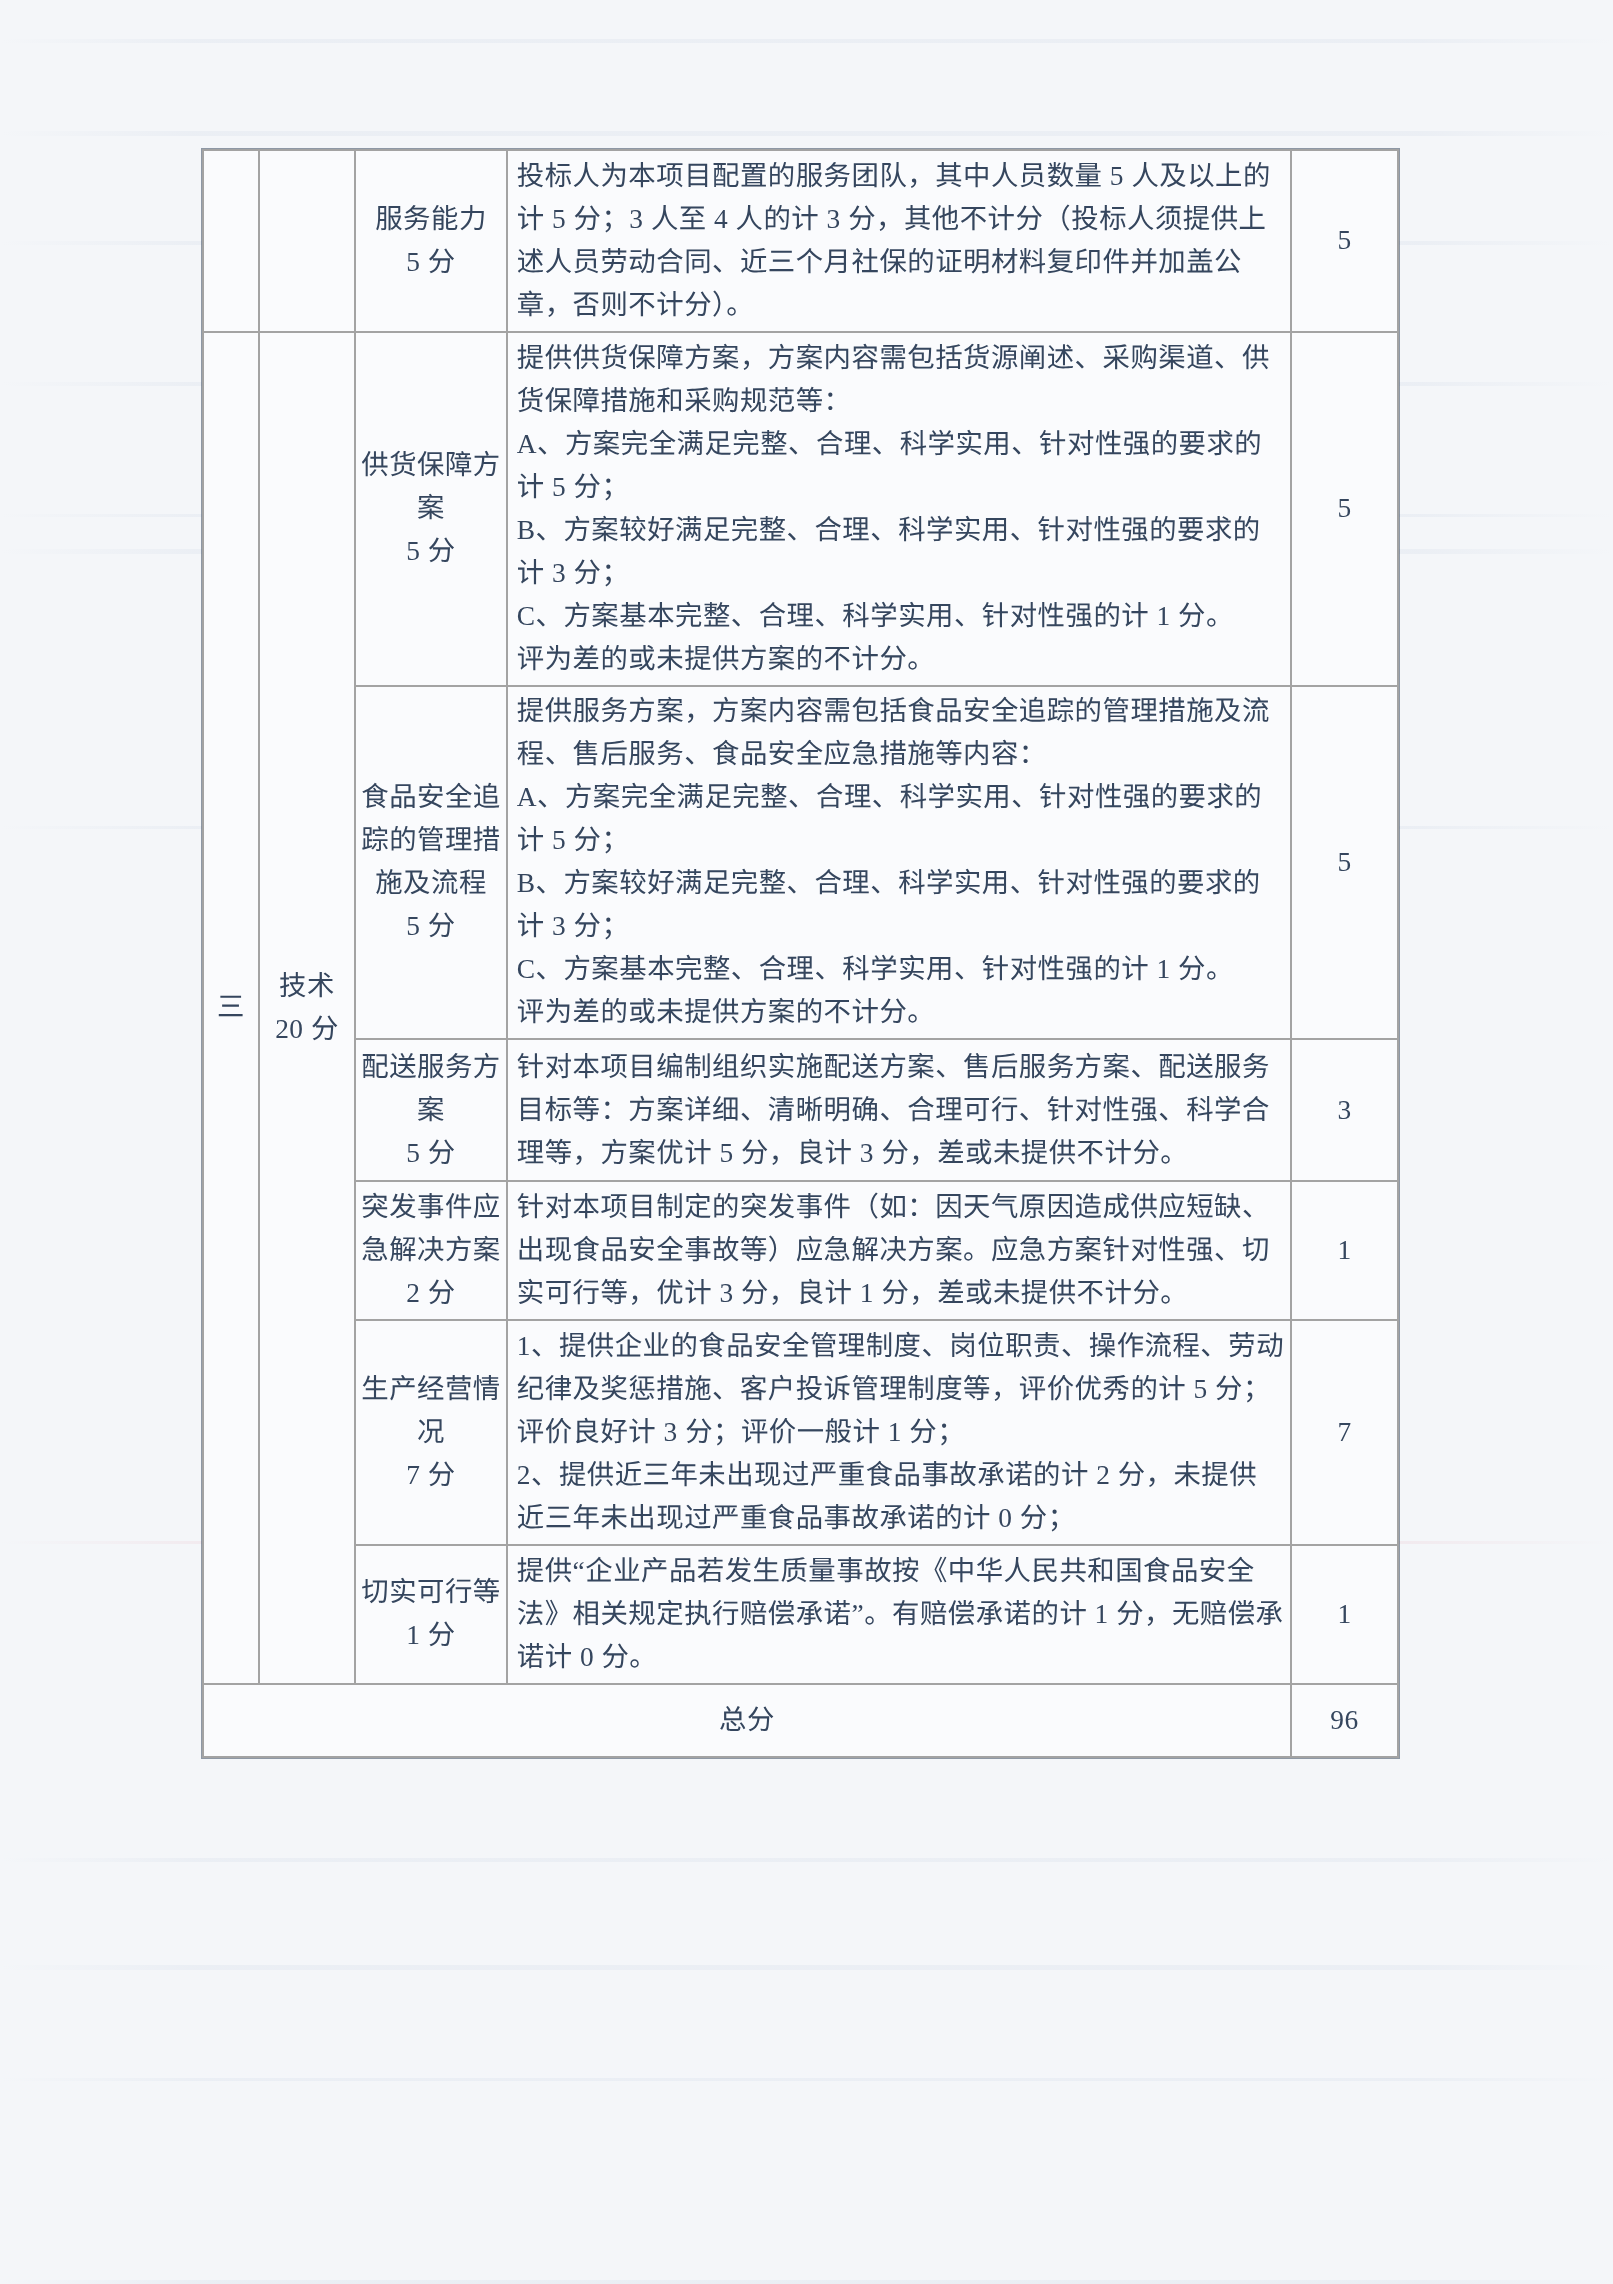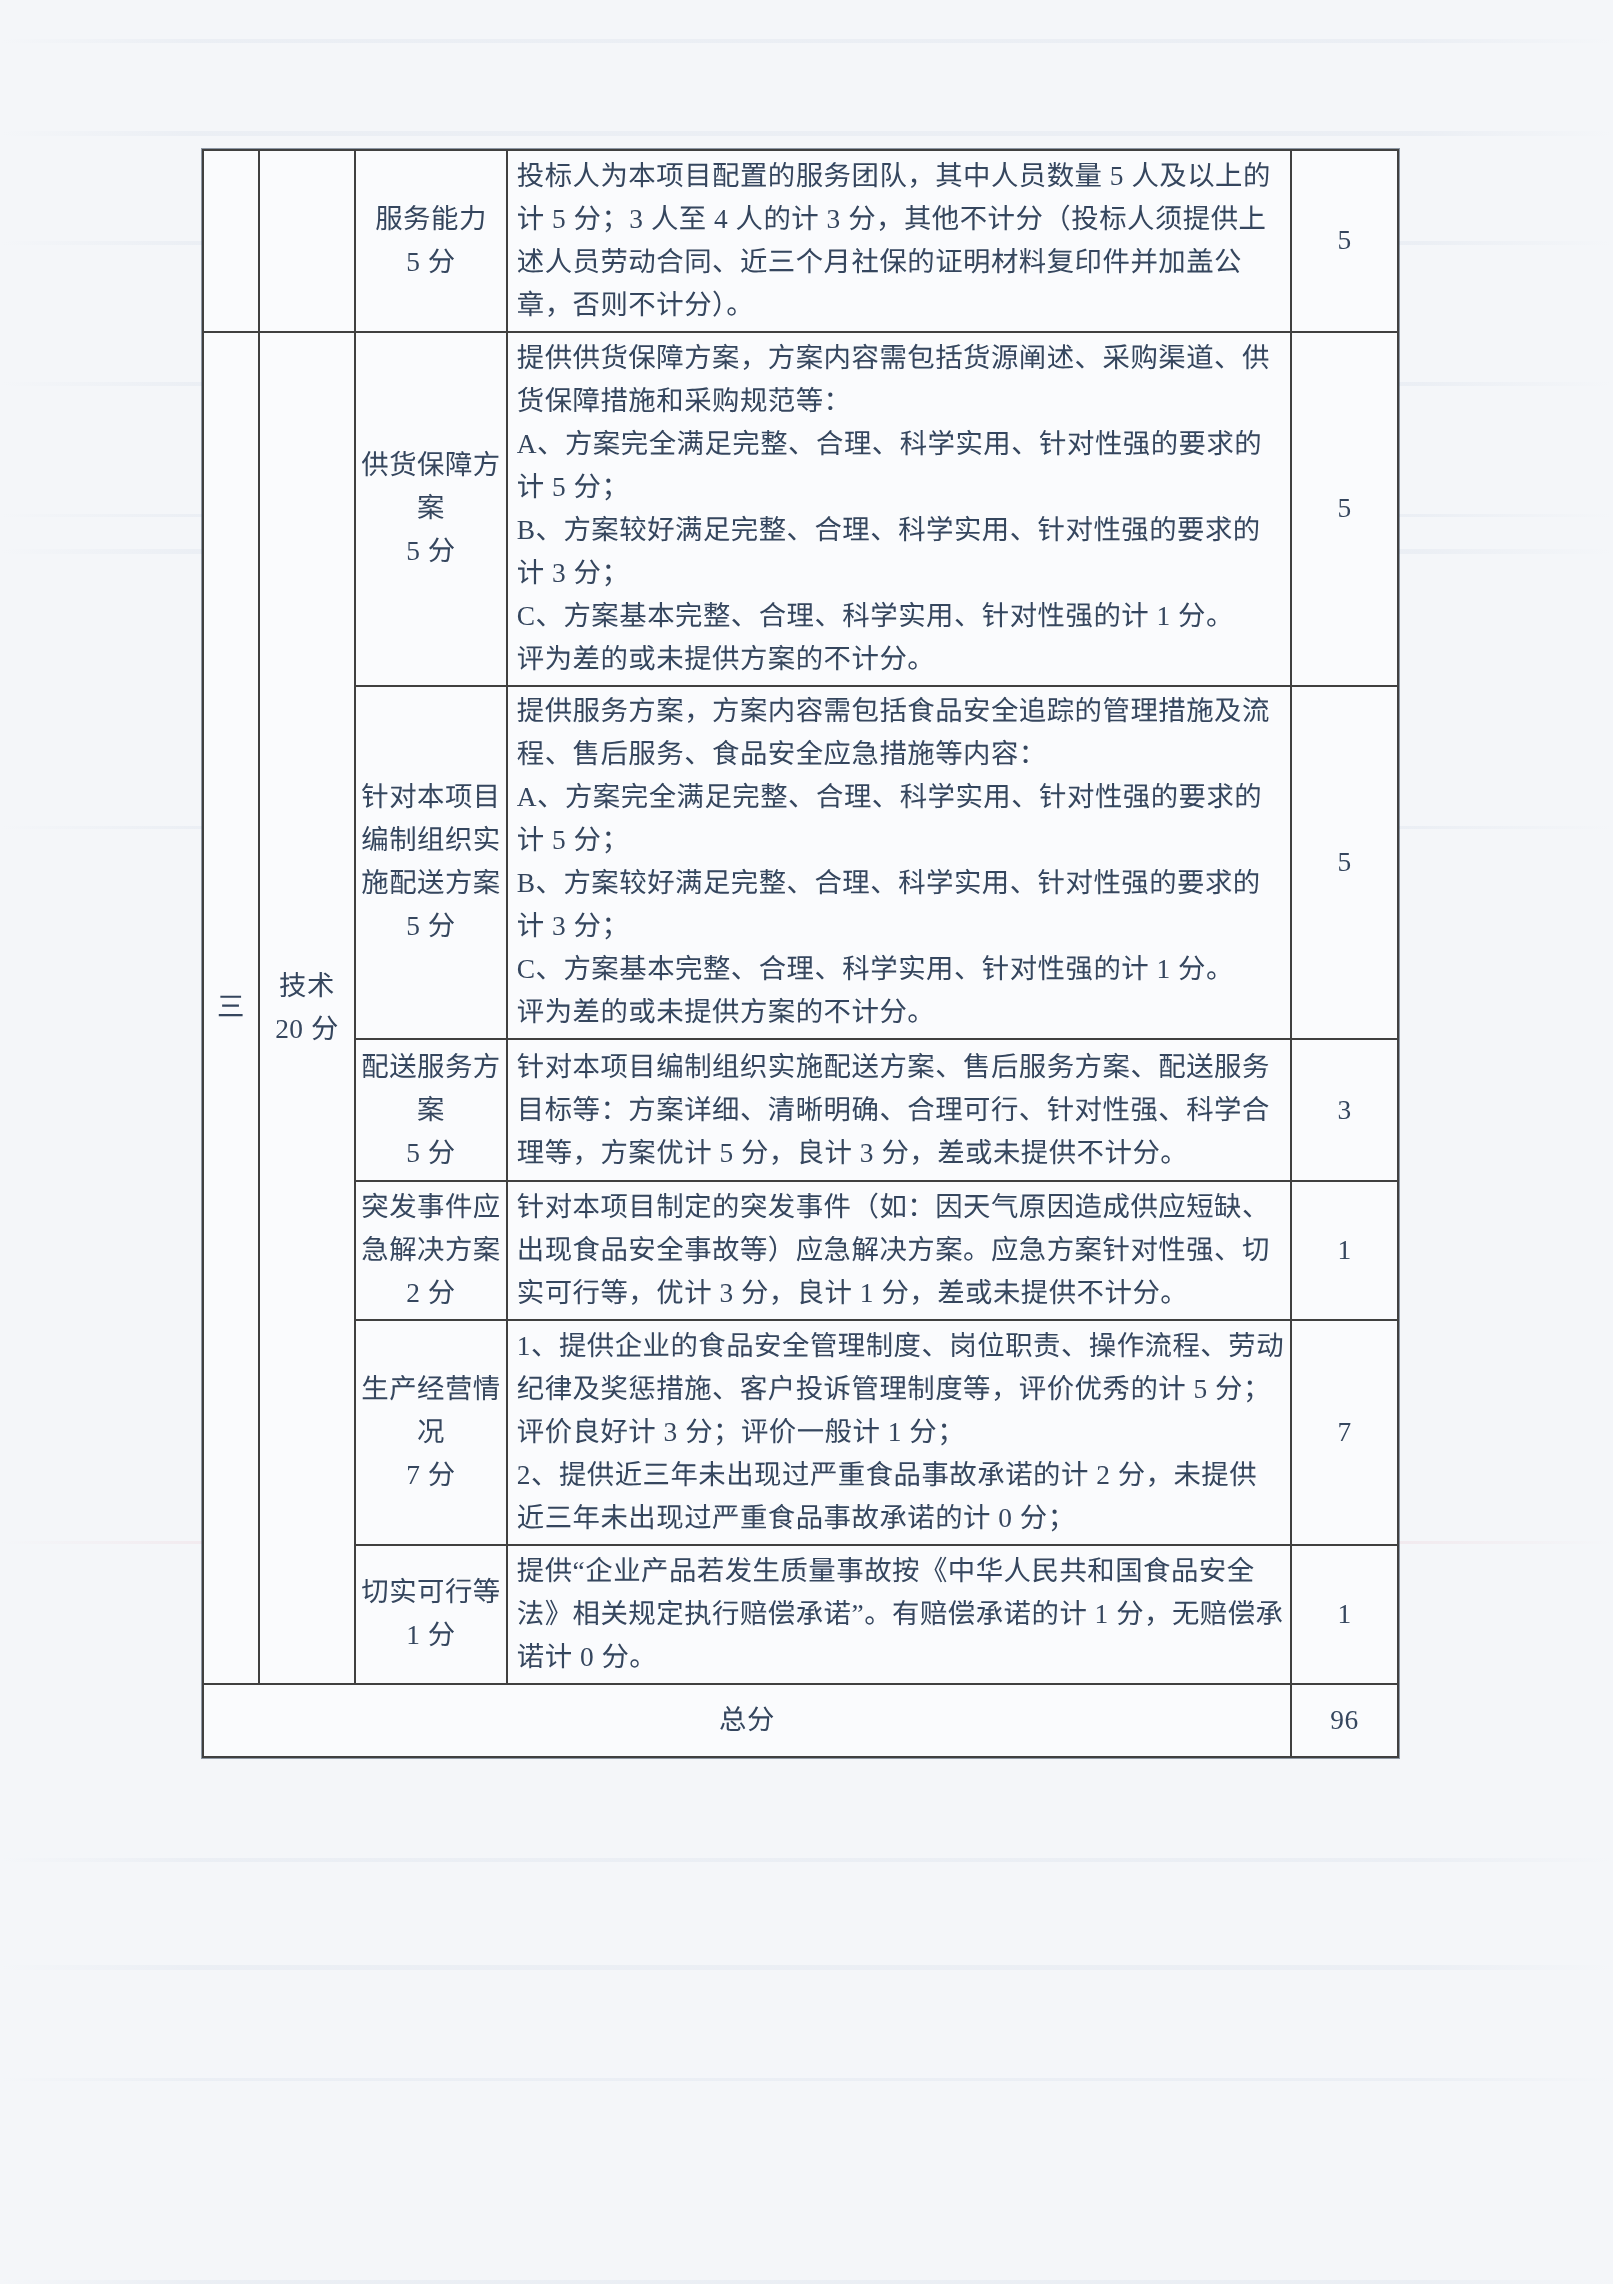--- a/index.html
+++ b/index.html
@@ -31,21 +31,21 @@
   .scan-table {
     position: absolute;
     left: 202px;
     top: 149px;
     border-collapse: collapse;
     table-layout: fixed;
     background: #fafbfd;
     box-shadow: 0 0 0 1px rgba(58,74,96,.55);
   }
   .scan-table td {
-    border: 2px solid #404040;
+    border: 2px solid #a3a3a3;
     vertical-align: middle;
     overflow: hidden;
     font-size: 27.4px;
     line-height: 43px;
     letter-spacing: 0.5px;
   }
   .center { text-align: center; font-family: Liberation Serif, serif; }
   .desc {
     text-align: left;
     vertical-align: middle;
@@ -120,21 +120,21 @@
     <td class="desc">提供供货保障方案，方案内容需包括货源阐述、采购渠道、供货保障措施和采购规范等：
 A、方案完全满足完整、合理、科学实用、针对性强的要求的计 5 分；
 B、方案较好满足完整、合理、科学实用、针对性强的要求的计 3 分；
 C、方案基本完整、合理、科学实用、针对性强的计 1 分。
 评为差的或未提供方案的不计分。</td>
     <td class="score">5</td>
   </tr>
 
   <tr class="r3">
     <td class="center crit">
-      <div>针对本项目编制组织实施配送方案</div>
+      <div>食品安全追踪的管理措施及流程</div>
       <div>5 分</div>
     </td>
     <td class="desc">提供服务方案，方案内容需包括食品安全追踪的管理措施及流程、售后服务、食品安全应急措施等内容：
 A、方案完全满足完整、合理、科学实用、针对性强的要求的计 5 分；
 B、方案较好满足完整、合理、科学实用、针对性强的要求的计 3 分；
 C、方案基本完整、合理、科学实用、针对性强的计 1 分。
 评为差的或未提供方案的不计分。</td>
     <td class="score">5</td>
   </tr>
 

